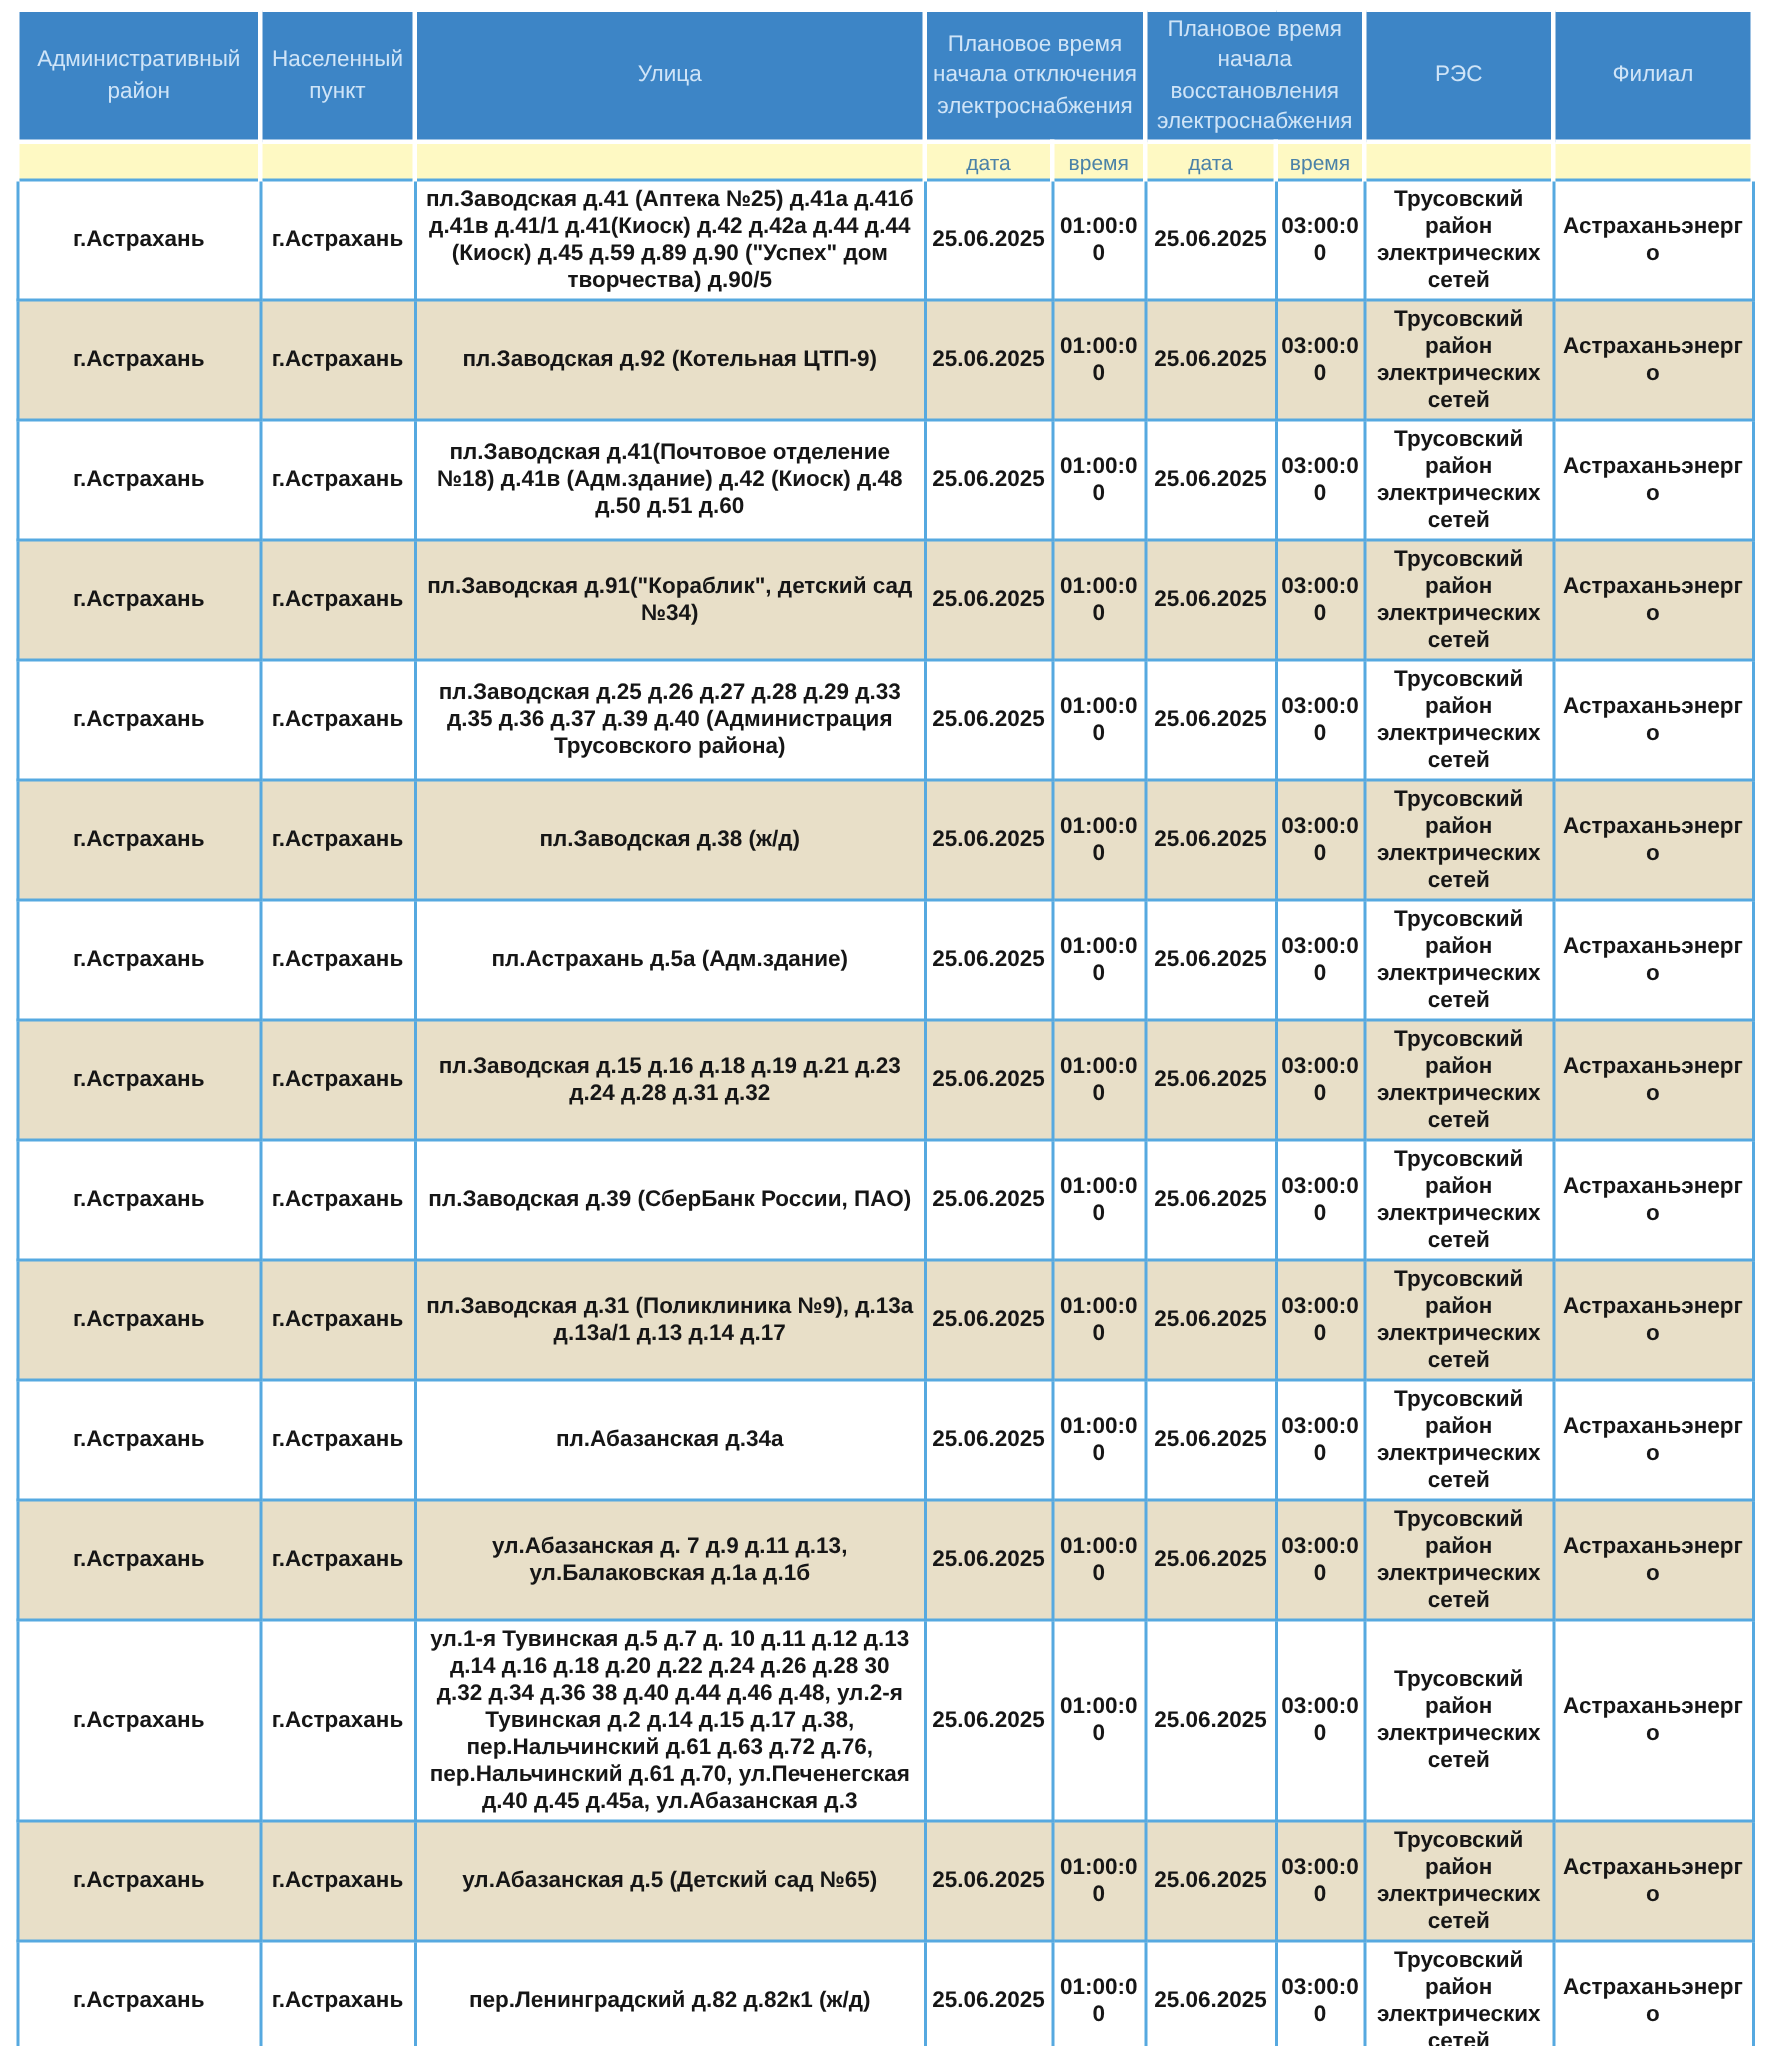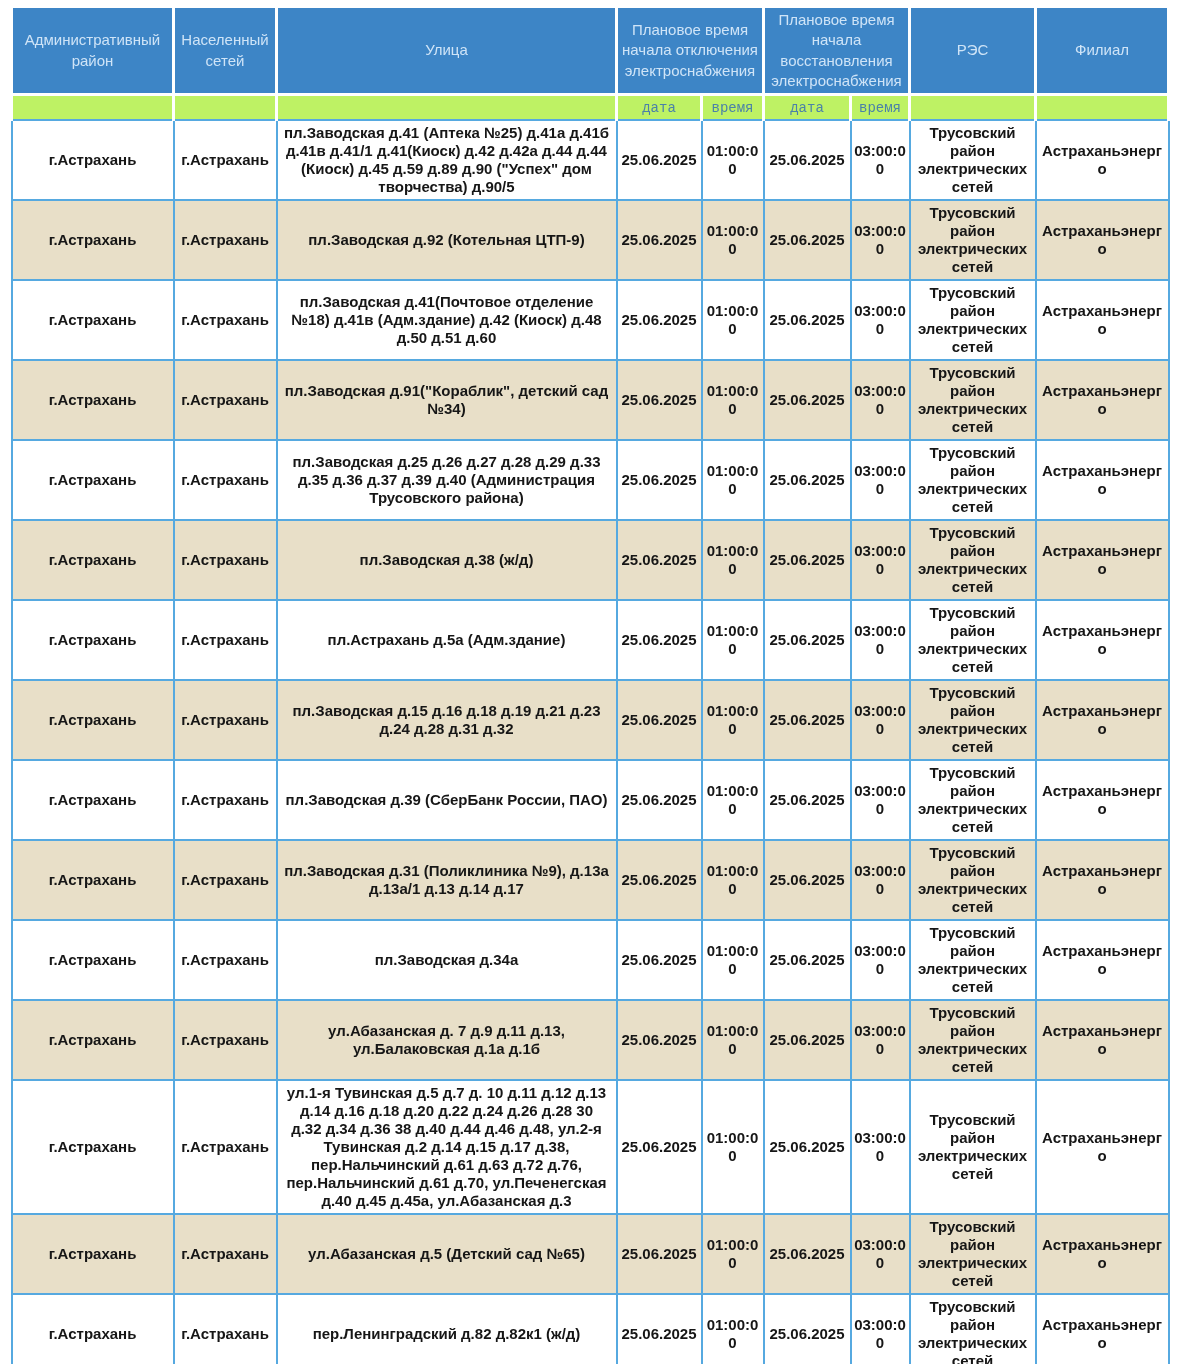--- a/index.html
+++ b/index.html
@@ -40,28 +40,27 @@
   thead th.main {
     background: #3d85c6;
     color: #cfe4f7;
     font-size: 15px;
     line-height: 1.35;
     border: 3px solid #ffffff;
     height: 77px;
     padding: 2px 4px;
   }
   thead th.sub {
-    background: #bef264;
+    background: #fef9c3;
     color: #4b82a8;
     font-size: 14px;
     border: 3px solid #ffffff;
     border-bottom: 2px solid #56a9e0;
     height: 21px;
     padding: 1px 2px;
-    font-family: Liberation Mono, monospace;
   }
 
   
   tbody td {
     border: 2px solid #56a9e0;
     font-size: 15px;
     font-weight: 700;
     color: #161616;
     text-align: center;
     vertical-align: middle;
@@ -86,21 +85,21 @@
       <col class="c-date1">
         <col class="c-time1">
         <col class="c-date2">
         <col class="c-time2">
       <col class="c-res">
         <col class="c-branch">
     </colgroup>
     <thead>
       <tr>
         <th class="main">Административный район</th>
-        <th class="main">Населенный сетей</th>
+        <th class="main">Населенный пункт</th>
         <th class="main">Улица</th>
         <th class="main" colspan="2">Плановое время начала отключения электроснабжения</th>
         <th class="main" colspan="2">Плановое время начала восстановления электроснабжения</th>
         <th class="main">РЭС</th>
         <th class="main">Филиал</th>
       </tr>
       <tr>
         <th class="sub"></th>
         <th class="sub"></th>
         <th class="sub"></th>
@@ -219,21 +218,21 @@
           <td class="t-date">25.06.2025</td>
           <td class="t-time">01:00:00</td>
           <td class="t-date">25.06.2025</td>
           <td class="t-time">03:00:00</td>
           <td class="t-res">Трусовский район электрических сетей</td>
           <td class="t-branch">Астраханьэнерго</td>
         </tr>
         <tr>
           <td class="t-admin">г.Астрахань</td>
           <td class="t-settle">г.Астрахань</td>
-          <td class="t-street">пл.Заводская д.34а</td>
+          <td class="t-street">пл.Абазанская д.34а</td>
           <td class="t-date">25.06.2025</td>
           <td class="t-time">01:00:00</td>
           <td class="t-date">25.06.2025</td>
           <td class="t-time">03:00:00</td>
           <td class="t-res">Трусовский район электрических сетей</td>
           <td class="t-branch">Астраханьэнерго</td>
         </tr>
         <tr>
           <td class="t-admin">г.Астрахань</td>
           <td class="t-settle">г.Астрахань</td>

